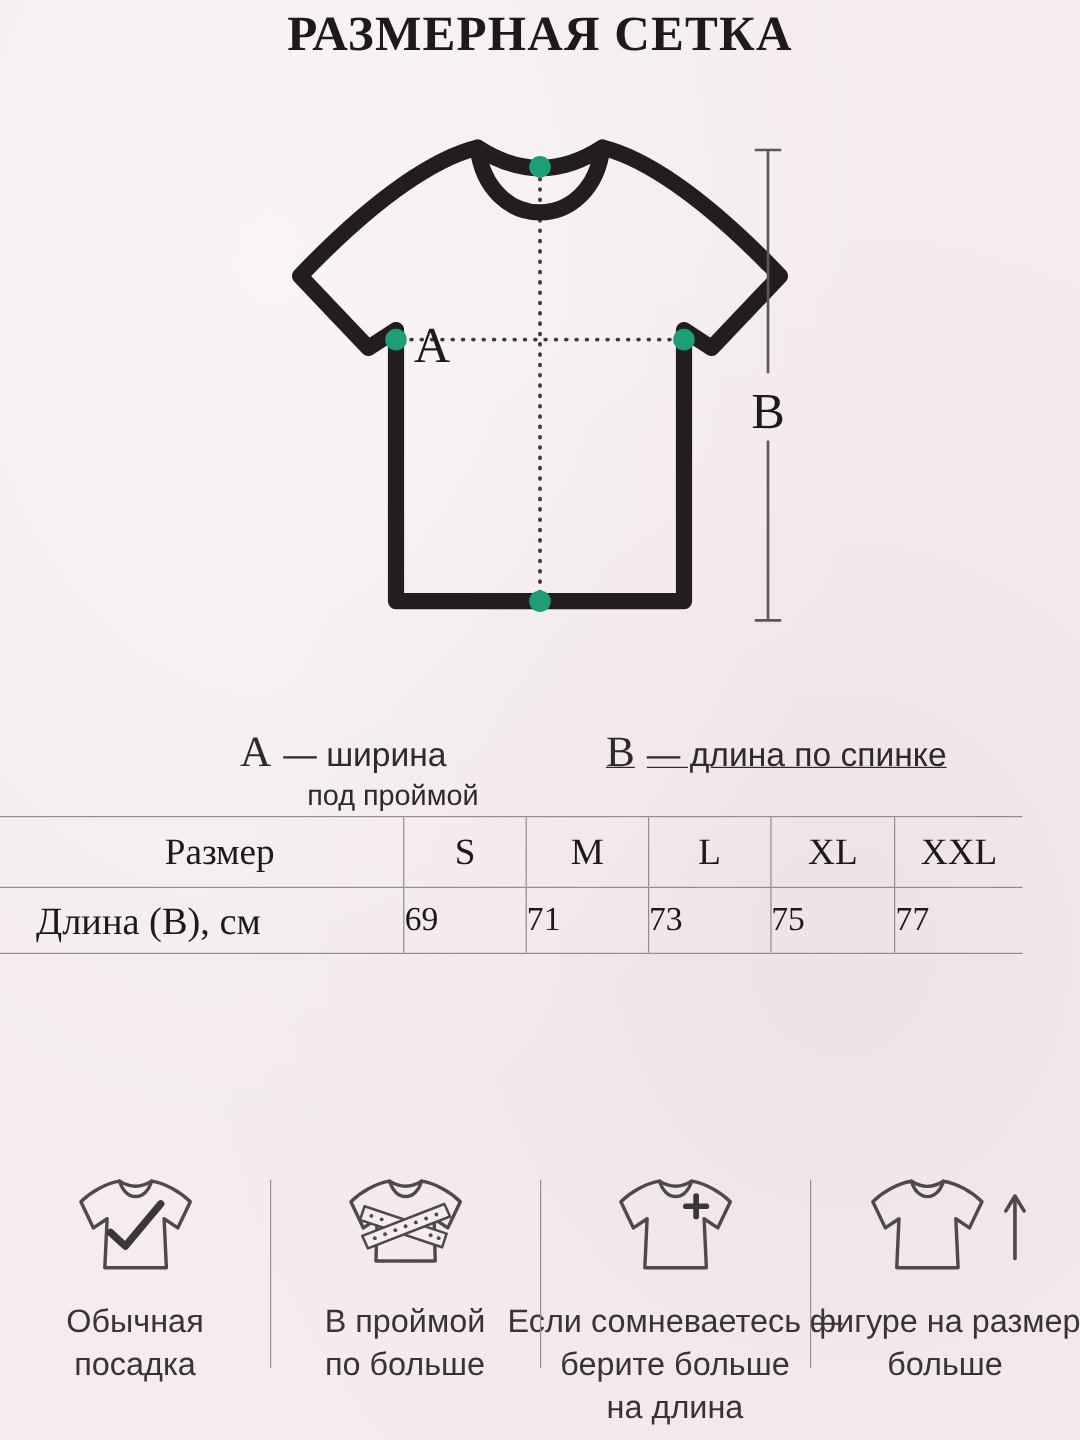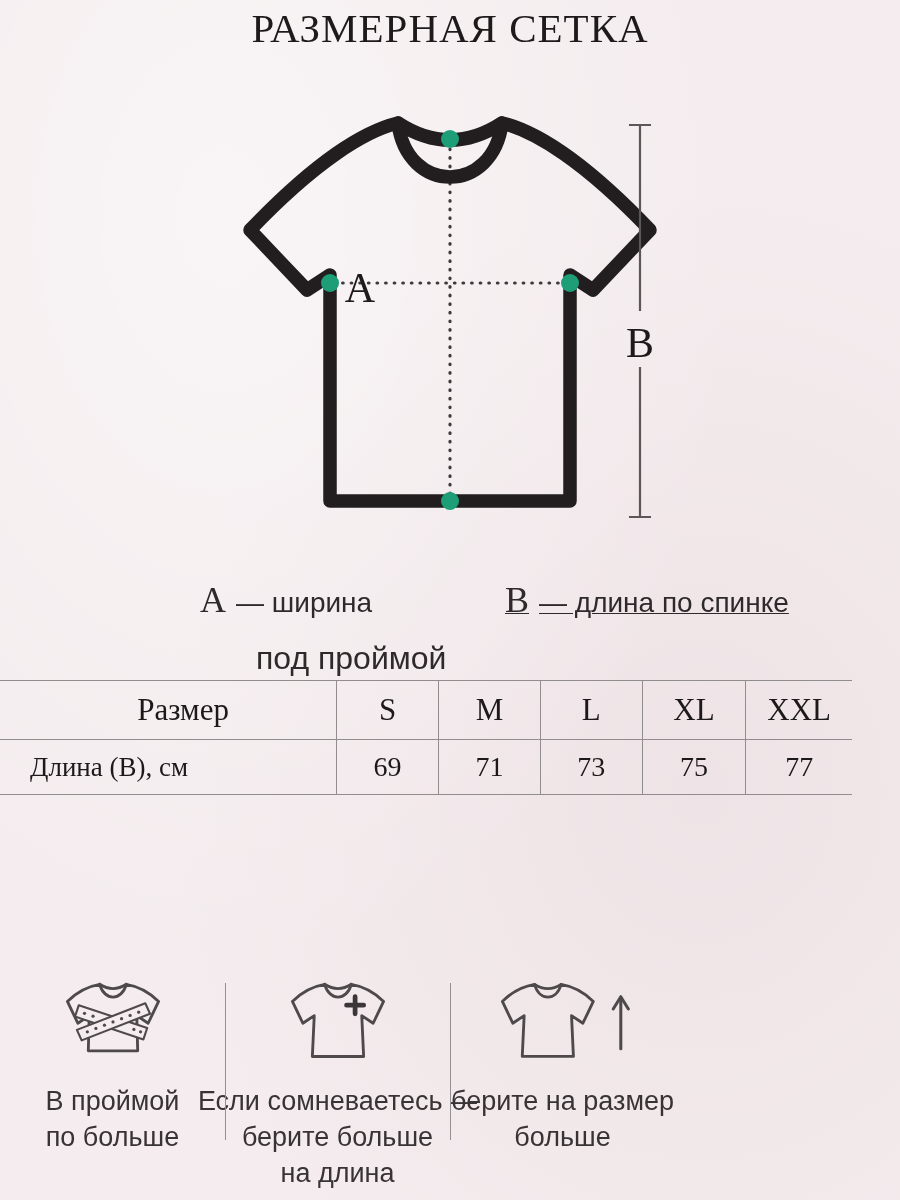--- a/index.html
+++ b/index.html
@@ -6,49 +6,49 @@
   body{background:#e8e2e3;font-family:"Liberation Sans",sans-serif;}
   #canvas{
     position:relative;width:900px;height:1200px;margin:0 auto;overflow:hidden;
     background:
       radial-gradient(ellipse at 25% 18%, rgba(255,255,255,0.45), rgba(255,255,255,0) 55%),
       radial-gradient(ellipse at 78% 66%, rgba(219,202,207,0.25), rgba(219,202,207,0) 55%),
       #f4ecee;
   }
   .title{
     position:absolute;top:4px;left:0;width:100%;text-align:center;
-    font-family:"Liberation Serif",serif;font-weight:normal;font-size:41px;
+    font-family:"Liberation Serif",serif;font-weight:bold;font-size:41px;
     letter-spacing:1px;color:#1e1a1b;
   }
   
   .tee-svg{position:absolute;left:230px;top:105px;}
   .tee-outline{fill:none;stroke:#221e1f;stroke-width:13.5;stroke-linejoin:round;stroke-linecap:round;}
   .guide{fill:none;stroke:#3e3a3b;stroke-width:3.2;stroke-dasharray:0.6 8;stroke-linecap:round;}
   .measure{fill:none;stroke:#5b5758;stroke-width:2.2;}
   .dim-letter{font-family:"Liberation Serif",serif;font-size:42px;fill:#1e1a1b;text-anchor:middle;}
   
-  .legend{position:absolute;top:579px;left:0;width:100%;height:90px;}
+  .legend{position:absolute;top:605px;left:0;width:100%;height:90px;}
   .legend-item{position:absolute;top:0;color:#2e2a2b;}
   .legend-item .l1{white-space:nowrap;}
   .ltr{font-family:"Liberation Serif",serif;font-size:36px;margin-right:10px;}
   .ltxt{font-size:28px;}
-  .l2{font-size:32px;padding-left:56px;margin-top:19px;}
+  .l2{font-size:24px;padding-left:56px;margin-top:3px;}
   #legend-a{left:200px;}
   #legend-b{left:505px;text-decoration:underline;}
   
   .size-table{position:absolute;top:680px;left:0;width:852px;border-collapse:collapse;color:#1d191a;}
   .size-table th,.size-table td{
     font-family:"Liberation Serif",serif;font-weight:normal;
     border-top:1px solid #918c8d;vertical-align:middle;padding:0;
   }
   .size-table tr:last-child th,.size-table tr:last-child td{border-bottom:1px solid #918c8d;}
   .size-table th:not(:first-child),.size-table td:not(:first-child){border-left:1px solid #918c8d;}
-  .col-label{width:339px;text-align:left;padding-left:30px !important;font-size:27px;}
+  .col-label{width:339px;text-align:left;padding-left:30px !important;font-size:32px;}
   .size-table thead th{height:58px;font-size:31px;text-align:center;}
-  .size-table tbody td{height:54px;width:112px;font-size:30px;text-align:center;}
+  .size-table tbody td{height:54px;width:112px;font-size:30px;text-align:left;}
   .size-table tbody tr:last-child td{font-size:28px;}
   
   .fit-guide{position:absolute;top:955px;left:0;width:900px;height:245px;display:grid;grid-template-columns:repeat(4,225px);}
   .fit-cell{position:relative;display:flex;flex-direction:column;align-items:center;}
   .fit-cell + .fit-cell::before{
     content:"";position:absolute;left:-0.5px;top:28px;width:1.5px;height:157px;background:#949091;
   }
   .icon-box{height:104px;display:flex;align-items:center;justify-content:center;margin-top:11px;}
   .icon-stroke{fill:none;stroke:#4e494a;stroke-width:3;stroke-linejoin:round;stroke-linecap:round;}
   .mark-stroke{fill:none;stroke:#3b3637;stroke-linejoin:round;stroke-linecap:round;}
@@ -117,20 +117,34 @@
         <td>71</td>
         <td>73</td>
         <td>75</td>
         <td>77</td>
       </tr>
     </tbody>
   </table>
 
   <div class="fit-guide">
 
+    <div class="fit-cell">
+      <div class="icon-box">
+        <svg width="114" height="95" viewBox="0 0 120 100">
+          <path class="icon-stroke" d="M46,14 C34,16 21,23 12,32 L23,55 L35,47 L33,90 L87,90 L85,47 L97,55 L108,32 C99,23 86,16 74,14 C69,32 51,32 46,14 Z"></path>
+          <path class="icon-stroke" d="M46,14 Q60,23 74,14"></path>
+          <path class="mark-stroke" style="stroke-width:6.5" d="M38,59 L51,71 L82,34"></path>
+        </svg>
+      </div>
+      <div class="caption">
+        <span>Обычная</span>
+        <span>посадка</span>
+        <span></span>
+      </div>
+    </div>
 
     <div class="fit-cell">
       <div class="icon-box">
         <svg width="114" height="95" viewBox="0 0 120 100">
           <path class="icon-stroke" d="M46,14 C34,16 21,23 12,32 L23,55 L35,47 L34,84 L86,84 L85,47 L97,55 L108,32 C99,23 86,16 74,14 C69,32 51,32 46,14 Z"></path>
           <path class="icon-stroke" d="M46,14 Q60,23 74,14"></path>
           <polygon class="band" points="24,36 96,60 92,72 20,48"></polygon>
           <circle class="band-dot" cx="30" cy="44.5" r="1.7"></circle>
           <circle class="band-dot" cx="39" cy="47.5" r="1.7"></circle>
           <circle class="band-dot" cx="82" cy="61.5" r="1.7"></circle>
@@ -172,19 +186,19 @@
         <svg width="144" height="95" viewBox="0 0 152 100">
           <path class="icon-stroke" d="M46,14 C34,16 21,23 12,32 L23,55 L35,47 L33,90 L87,90 L85,47 L97,55 L108,32 C99,23 86,16 74,14 C69,32 51,32 46,14 Z"></path>
           <path class="icon-stroke" d="M46,14 Q60,23 74,14"></path>
           <g>
             <path class="icon-stroke" style="stroke-width:3.2" d="M137,82 L137,30"></path>
             <path class="icon-stroke" style="stroke-width:3.2" d="M129,40 L137,27 L145,40"></path>
           </g>
         </svg>
       </div>
       <div class="caption">
-        <span>берите на размер</span>
+        <span>фигуре на размер</span>
         <span>больше</span>
       </div>
     </div>
 
   </div>
 </div>
 
 </body></html>

